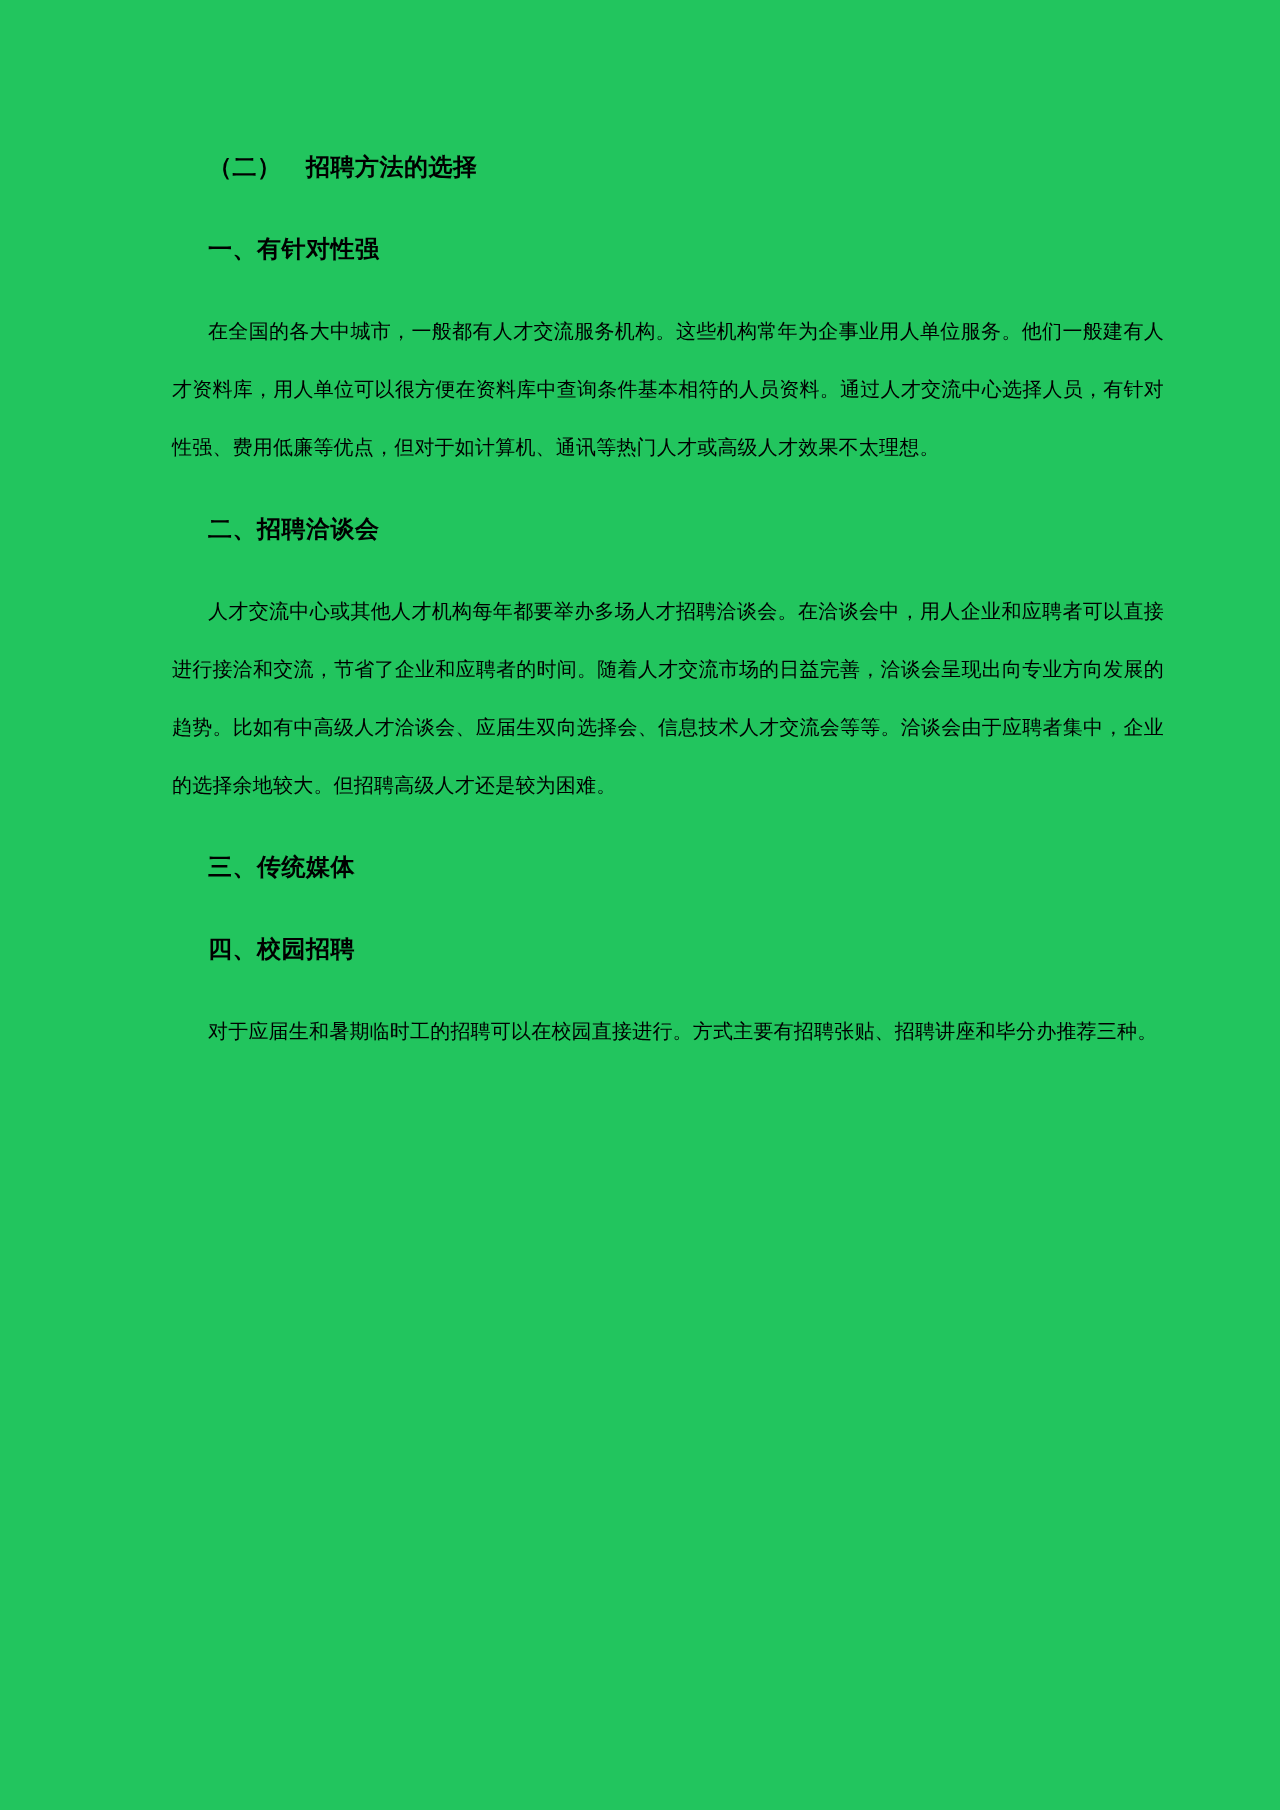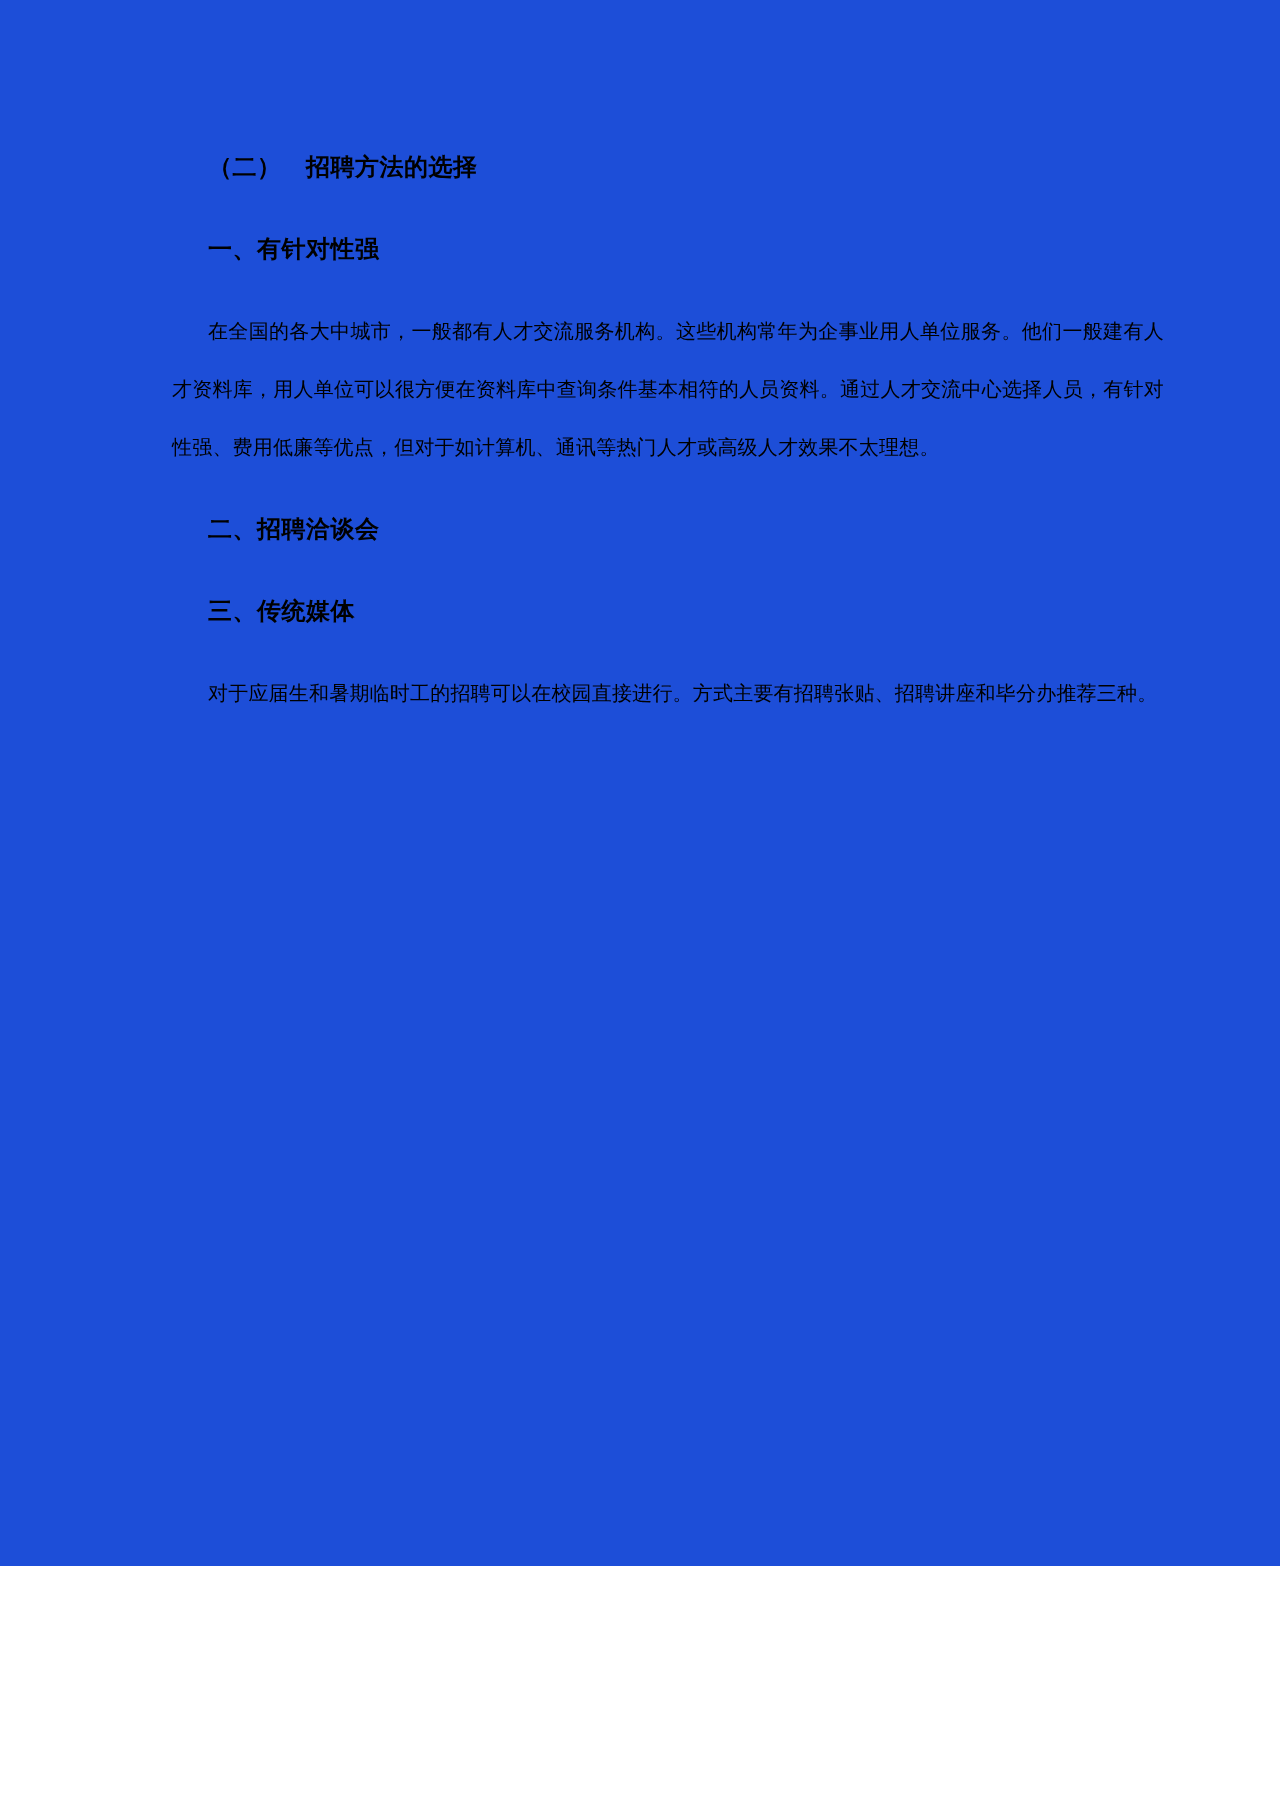--- a/index.html
+++ b/index.html
@@ -10,23 +10,23 @@
   body {
     width: 1280px;
     height: 1810px;
     overflow: hidden;
     font-family: "Liberation Sans", sans-serif;
     color: #000000;
   }
   .page {
     box-sizing: border-box;
     width: 1280px;
-    height: 1566px;
+    height: 1810px;
     padding: 138px 116px 0 172px;
-    background: #1d4ed8;
+    background: #22c55e;
   }
   .doc-heading {
     font-size: 24px;
     font-weight: bold;
     line-height: 58px;
     margin: 0 0 24px 0;
     text-indent: 36px;
     letter-spacing: 0.5px;
     white-space: pre-wrap;
   }
@@ -46,21 +46,23 @@
 <div class="page">
 
   <div class="doc-heading">（二）　招聘方法的选择</div>
 
   <div class="doc-heading">一、有针对性强</div>
 
   <p class="doc-para">在全国的各大中城市，一般都有人才交流服务机构。这些机构常年为企事业用人单位服务。他们一般建有人才资料库，用人单位可以很方便在资料库中查询条件基本相符的人员资料。通过人才交流中心选择人员，有针对性强、费用低廉等优点，但对于如计算机、通讯等热门人才或高级人才效果不太理想。</p>
 
   <div class="doc-heading">二、招聘洽谈会</div>
 
+  <p class="doc-para">人才交流中心或其他人才机构每年都要举办多场人才招聘洽谈会。在洽谈会中，用人企业和应聘者可以直接进行接洽和交流，节省了企业和应聘者的时间。随着人才交流市场的日益完善，洽谈会呈现出向专业方向发展的趋势。比如有中高级人才洽谈会、应届生双向选择会、信息技术人才交流会等等。洽谈会由于应聘者集中，企业的选择余地较大。但招聘高级人才还是较为困难。</p>
 
 
   <div class="doc-heading">三、传统媒体</div>
 
 
+  <div class="doc-heading">四、校园招聘</div>
 
   <p class="doc-para">对于应届生和暑期临时工的招聘可以在校园直接进行。方式主要有招聘张贴、招聘讲座和毕分办推荐三种。</p>
 
 </div>
 
 </body></html>

